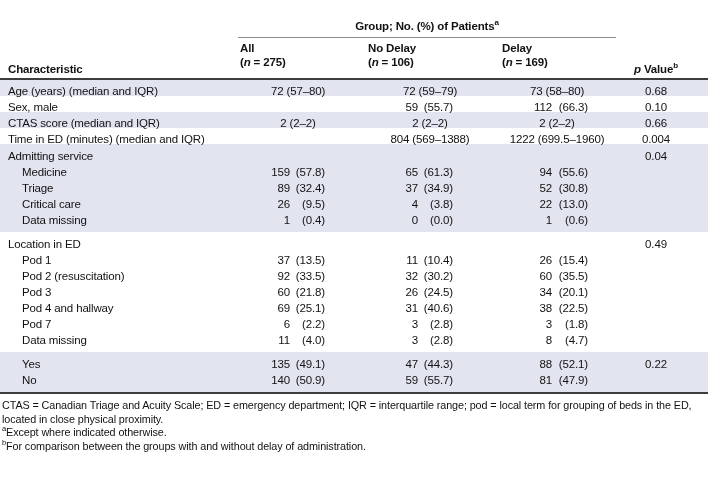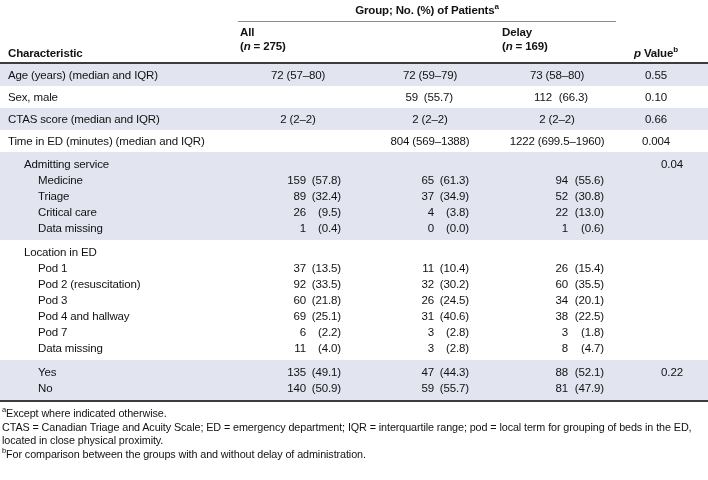--- a/index.html
+++ b/index.html
@@ -12,32 +12,32 @@
   html,body{background:#fff}
   body{
     width:708px;height:480px;overflow:hidden;
     font-family:"Liberation Sans",sans-serif;
     color:var(--text);font-size:11.5px;letter-spacing:-0.15px;
   }
   .it{font-style:italic}
   sup{font-size:8px;vertical-align:super;line-height:0}
 
   
-  .spanner{margin:4px 0 0 238px;width:378px;height:15px;text-align:center;font-weight:bold}
+  .spanner{margin:20px 0 0 238px;width:378px;height:15px;text-align:center;font-weight:bold}
   .spanner-rule{margin:2px 0 0 238px;width:378px;border-top:1px solid var(--rule-light)}
   .col-heads{position:relative;height:40px;font-weight:bold}
   .ghead{position:absolute;top:3px;line-height:14px;white-space:nowrap}
   .char-head{position:absolute;left:8px;bottom:3px}
   .p-head{position:absolute;left:610px;width:92px;bottom:3px;text-align:center}
   .head-rule{border-top:2px solid var(--rule-dark)}
 
   
   .band.shade{background:var(--shade)}
-  .band.single .row{height:22px;line-height:22px}
-  .band.compact{padding:4px 16px}
+  .band.single .row{height:16px;line-height:22px}
+  .band.compact{padding:4px 0}
   .band.compact .row{height:16px;line-height:16px}
   .row{position:relative}
   .lab{position:absolute;left:8px;top:0;white-space:nowrap}
   .lab.ind{left:22px}
   .cell{position:absolute;top:0;white-space:nowrap}
   .c-all{left:240px;width:116px}
   .c-nd{left:368px;width:124px}
   .c-dl{left:502px;width:110px}
   .c-p{left:610px;width:92px;text-align:center}
   .median{text-align:center}
@@ -63,36 +63,40 @@
     <div class="spanner-rule"></div>
     <div class="col-heads">
       <div class="char-head">Characteristic</div>
       <div class="p-head">
         <span class="it">p</span><span> Value</span><sup>b</sup>
       </div>
     <div class="ghead c-all">
           <div>All</div>
           <div><span>(</span><span class="it">n</span><span> = 275)</span></div>
         </div>
+        <div class="ghead c-nd">
+          <div>No Delay</div>
+          <div><span>(</span><span class="it">n</span><span> = 106)</span></div>
+        </div>
         <div class="ghead c-dl">
           <div>Delay</div>
           <div><span>(</span><span class="it">n</span><span> = 169)</span></div>
         </div>
       </div>
     <div class="head-rule"></div>
   </div>
 
   <div id="tbody">
       <div class="band single shade">
         <div class="row">
           <div class="lab">Age (years) (median and IQR)</div>
           <div class="cell c-all median">72 (57–80)</div>
           <div class="cell c-nd median">72 (59–79)</div>
           <div class="cell c-dl median">73 (58–80)</div>
-          <div class="cell c-p">0.55</div>
+          <div class="cell c-p">0.68</div>
         </div>
       </div>
       <div class="band single">
         <div class="row">
           <div class="lab">Sex, male</div>
           <div class="cell c-nd pair">
             <span class="cnt">59</span>
             <span class="pct">(55.7)</span>
           </div>
           <div class="cell c-dl pair">
@@ -181,20 +185,21 @@
           </div>
           <div class="cell c-dl pair">
             <span class="cnt">1</span>
             <span class="pct">(0.6)</span>
           </div>
         </div>
       </div>
       <div class="band compact">
         <div class="row">
           <div class="lab">Location in ED</div>
+          <div class="cell c-p">0.49</div>
         </div>
         <div class="row">
           <div class="lab ind">Pod 1</div>
           <div class="cell c-all pair">
             <span class="cnt">37</span>
             <span class="pct">(13.5)</span>
           </div>
           <div class="cell c-nd pair">
             <span class="cnt">11</span>
             <span class="pct">(10.4)</span>
@@ -310,18 +315,18 @@
           <div class="cell c-dl pair">
             <span class="cnt">81</span>
             <span class="pct">(47.9)</span>
           </div>
         </div>
       </div>
     </div>
 
   <div class="foot-rule"></div>
   <div id="footnotes" class="footnotes">
+      <div class="fn">CTAS = Canadian Triage and Acuity Scale; ED = emergency department; IQR = interquartile range; pod = local term for grouping of beds in the ED, located in close physical proximity.</div>
       <div class="fn"><sup>a</sup>Except where indicated otherwise.</div>
-      <div class="fn">CTAS = Canadian Triage and Acuity Scale; ED = emergency department; IQR = interquartile range; pod = local term for grouping of beds in the ED, located in close physical proximity.</div>
       <div class="fn"><sup>b</sup>For comparison between the groups with and without delay of administration.</div>
     </div>
 
 </div>
 
 </body></html>

